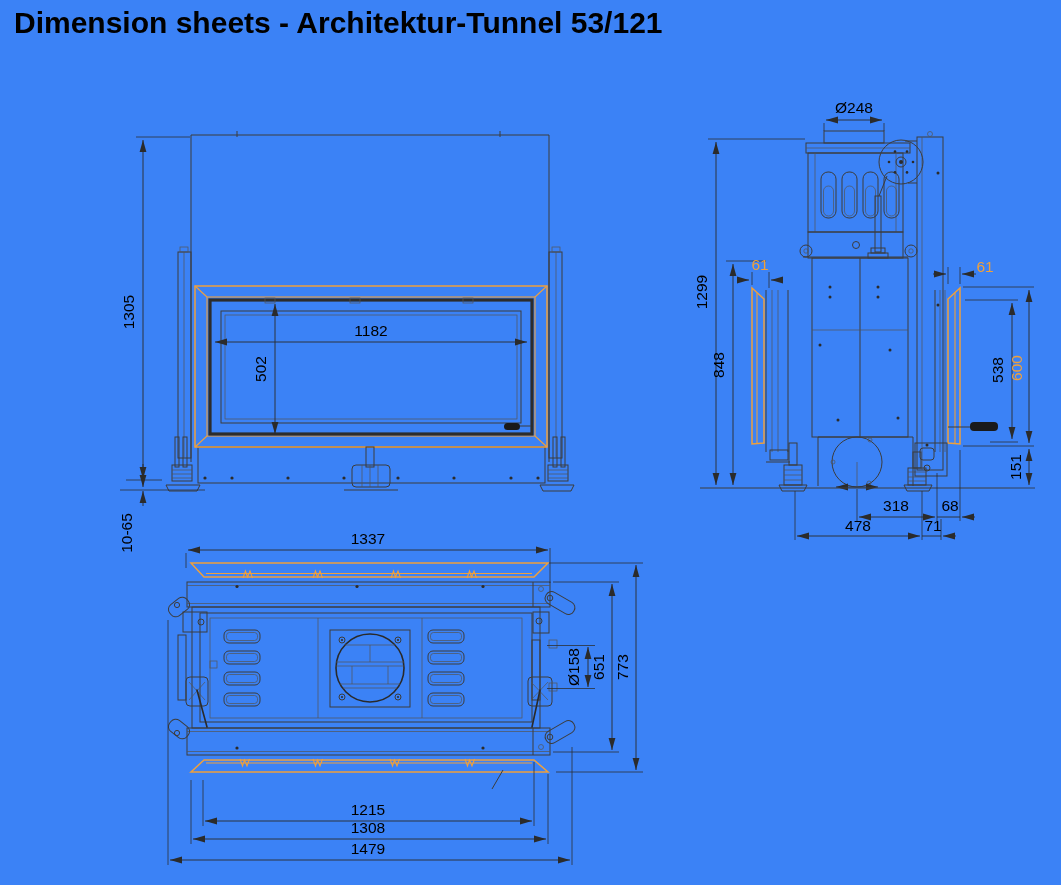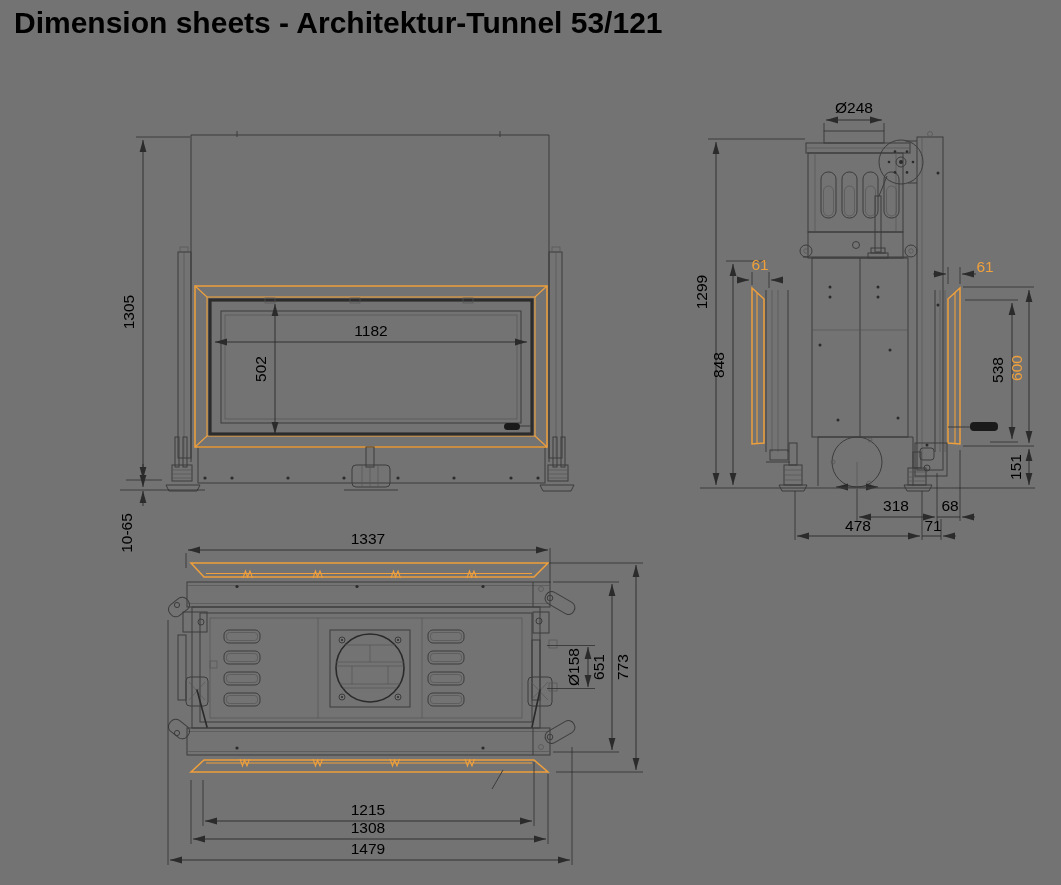--- a/index.html
+++ b/index.html
@@ -1,16 +1,16 @@
 <!DOCTYPE html>
 <html><head>
 <meta charset="utf-8">
 <style>
   html,body{margin:0;padding:0;background:#ffffff;}
-  .page{position:relative;width:1061px;height:885px;background:#737373;overflow:hidden;
+  .page{position:relative;width:1061px;height:885px;background:#3b82f6;overflow:hidden;
         font-family:"Liberation Sans","DejaVu Sans",sans-serif;}
   .title{position:absolute;left:14px;top:6px;margin:0;font-size:30px;font-weight:bold;
          color:#000;letter-spacing:0px;font-family:"Liberation Sans","DejaVu Sans",sans-serif;}
   svg{position:absolute;left:0;top:0;}
   .ln{fill:none;stroke:#3c3c3c;stroke-width:1;}
   .lt{fill:none;stroke:#555;stroke-width:0.7;}
   .lk{fill:none;stroke:#2a2a2a;stroke-width:1.6;}
   .frame{fill:none;stroke:#2c2c2c;stroke-width:3.2;}
   .or{fill:none;stroke:#EFA03C;stroke-width:1.5;}
   .ort{fill:none;stroke:#EFA03C;stroke-width:1.1;}

